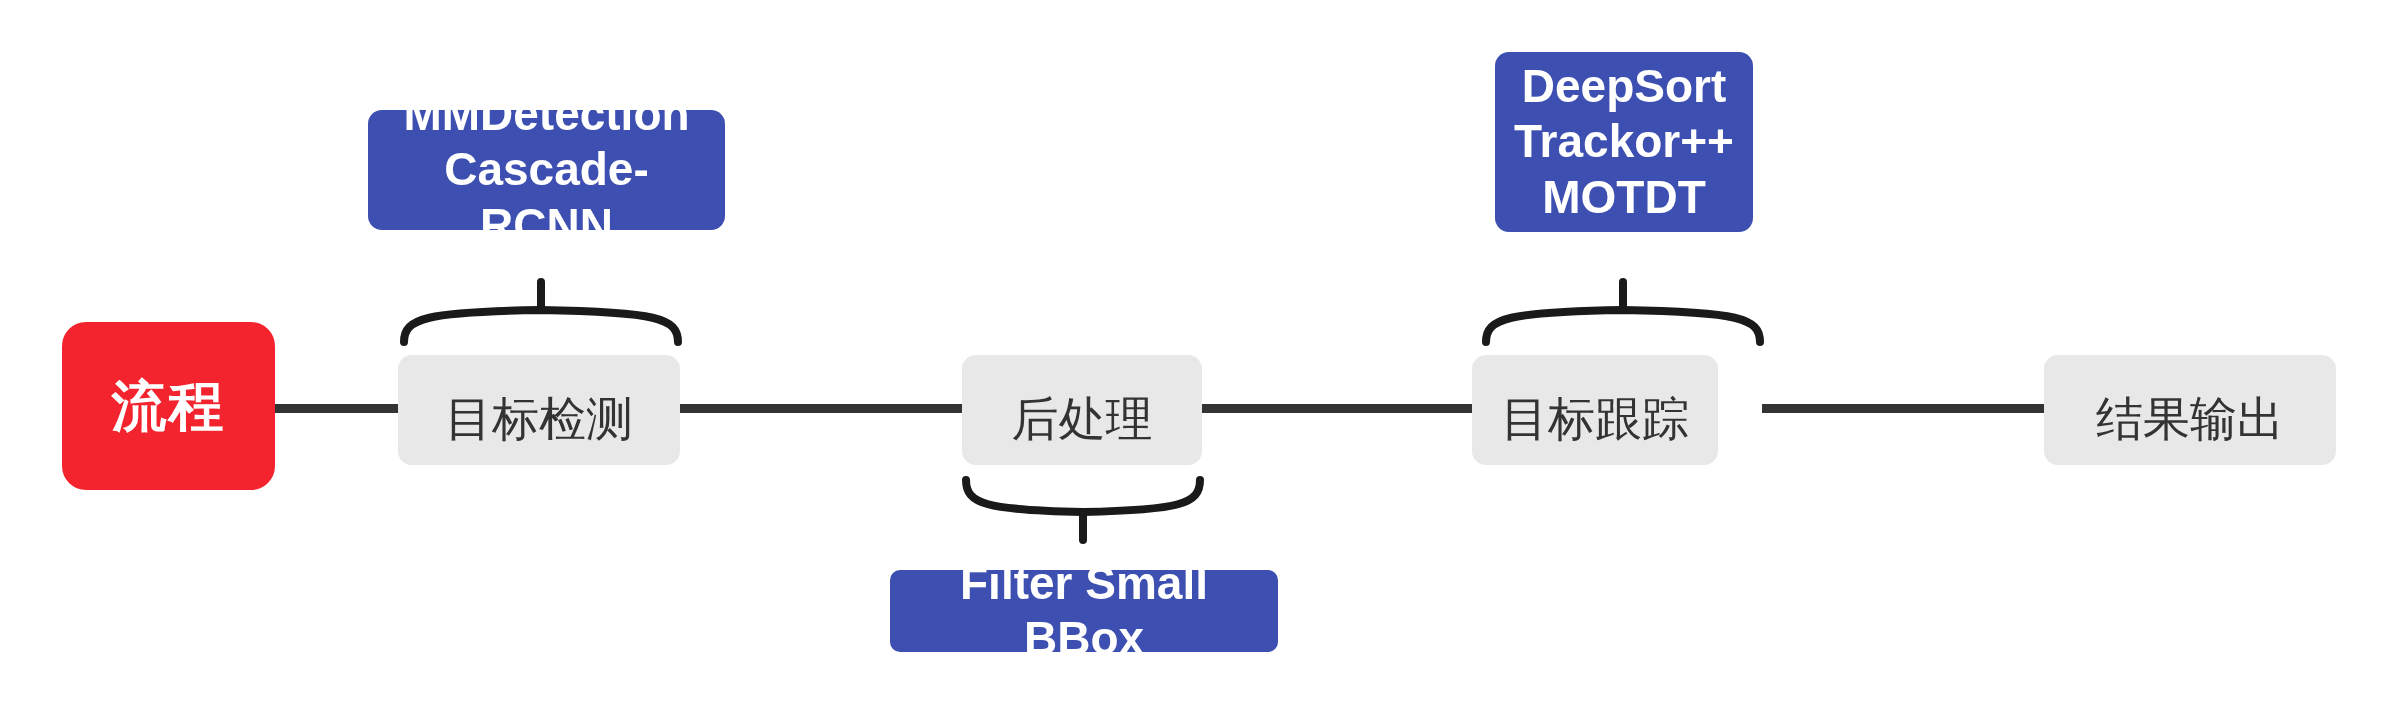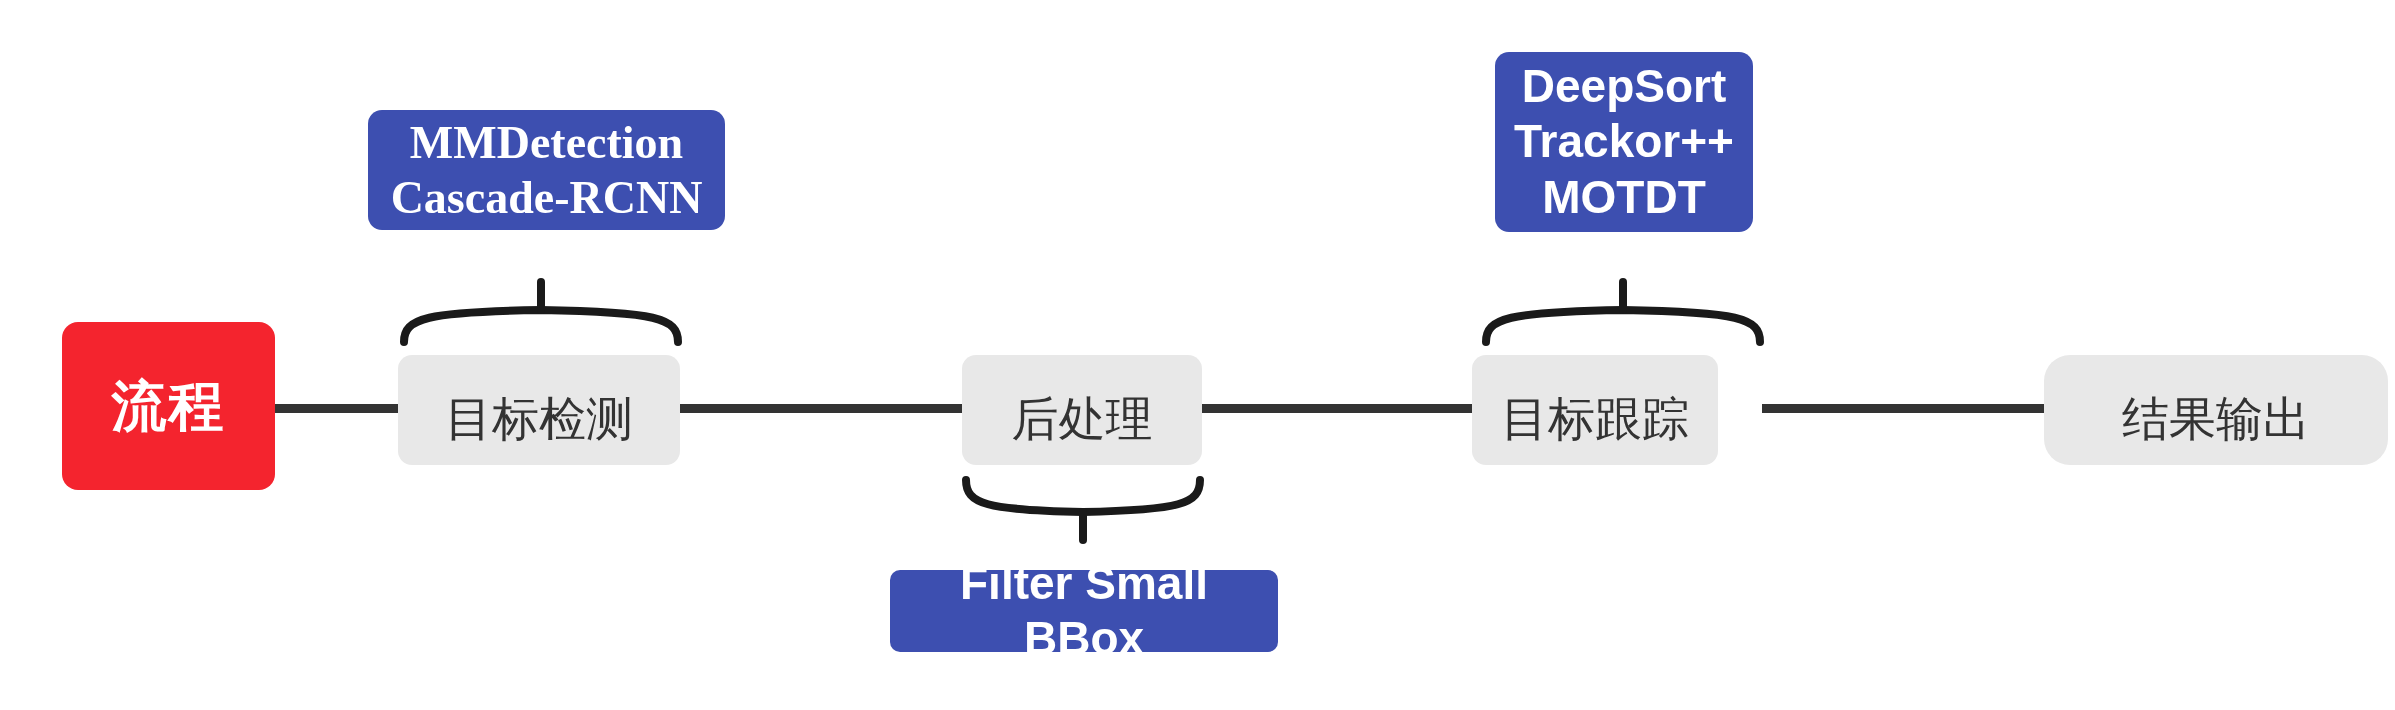--- a/index.html
+++ b/index.html
@@ -27,21 +27,21 @@
   }
 
   
   .root-node {
     position: absolute;
     left: 62px;
     top: 322px;
     width: 213px;
     height: 168px;
     background: #F4242E;
-    border-radius: 16px;
+    border-radius: 24px;
     display: flex;
     align-items: center;
     justify-content: center;
     z-index: 3;
   }
   .root-label {
     color: #ffffff;
     font-size: 55px;
     font-weight: bold;
     letter-spacing: 2px;
@@ -118,21 +118,21 @@
   </div>
 
   <div class="stage-node" style="left:962px; width:240px;">
     <span class="stage-label">后处理</span>
   </div>
 
   <div class="stage-node" style="left:1472px; width:246px;">
     <span class="stage-label">目标跟踪</span>
   </div>
 
-  <div class="stage-node" style="left:2044px; width:344px;border-radius:26px;">
+  <div class="stage-node" style="left:2044px; width:292px;">
     <span class="stage-label">结果输出</span>
   </div>
 
   <div class="brace" style="left:396px; top:256px; width:290px; height:90px;">
     <svg width="290" height="90" viewBox="0 0 290 90">
       <path d="M 8 86 C 8 62, 30 56, 145 54 C 260 56, 282 62, 282 86" fill="none" stroke="#1a1a1a" stroke-width="8" stroke-linecap="round"></path>
       <path d="M 145 54 L 145 26" fill="none" stroke="#1a1a1a" stroke-width="8" stroke-linecap="round"></path>
     </svg>
   </div>
 
@@ -143,21 +143,21 @@
     </svg>
   </div>
 
   <div class="brace" style="left:958px; top:472px; width:250px; height:90px;">
     <svg width="250" height="90" viewBox="0 0 250 90">
       <path d="M 8 8 C 8 32, 28 38, 125 40 C 222 38, 242 32, 242 8" fill="none" stroke="#1a1a1a" stroke-width="8" stroke-linecap="round"></path>
       <path d="M 125 40 L 125 68" fill="none" stroke="#1a1a1a" stroke-width="8" stroke-linecap="round"></path>
     </svg>
   </div>
 
-  <div class="anno-node" style="left:368px; top:110px; width:357px; height:120px;font-family:Liberation Serif, serif;">
+  <div class="anno-node" style="left:368px; top:110px; width:357px; height:120px;">
     <span class="anno-label">MMDetection
 Cascade-RCNN</span>
   </div>
 
   <div class="anno-node" style="left:1495px; top:52px; width:258px; height:180px;">
     <span class="anno-label">DeepSort
 Trackor++
 MOTDT</span>
   </div>
 

